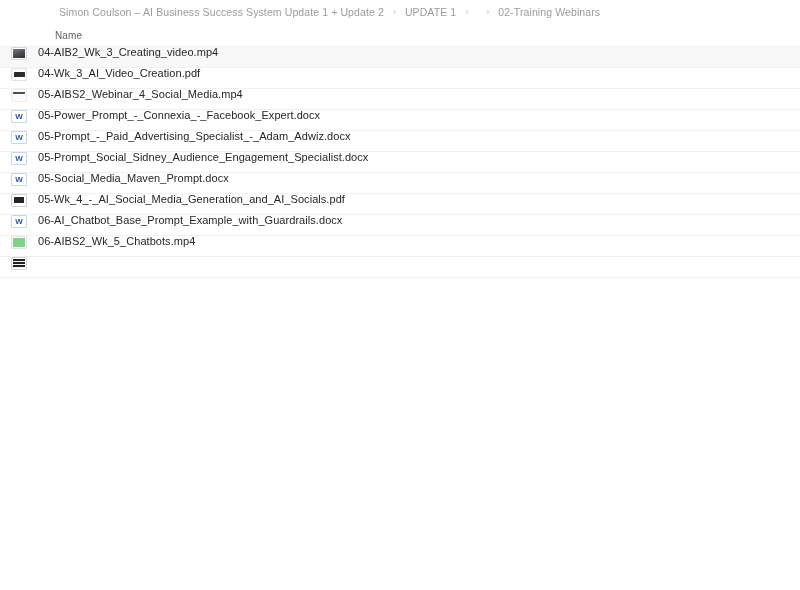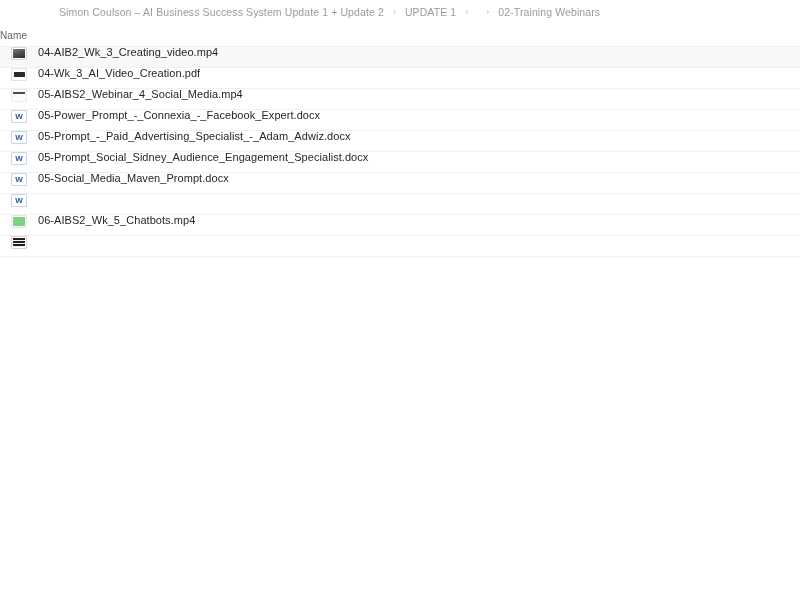--- a/index.html
+++ b/index.html
@@ -39,21 +39,23 @@
     color: #b4b4b7;
     line-height: 1;
     transform: translateY(-0.5px);
   }
 
   
   .col-header {
     height: 21px;
     display: flex;
     align-items: center;
-    background: #ffffff;
+    padding-left: 11px;
+    background: #ffffff;
+    margin-left: 44px;
   }
   .col-header .col-name {
     font-size: 10px;
     color: #5f5f62;
     letter-spacing: 0.01em;
   }
 
   
   .file-list {
     border-top: 1px solid #f1f1f2;
@@ -229,23 +231,28 @@
       </span>
       <span class="file-name">05-Prompt_Social_Sidney_Audience_Engagement_Specialist.docx</span>
     </div>
     <div class="file-row">
       <span class="file-icon ic-word">
         <span class="w-glyph">W</span>
       </span>
       <span class="file-name">05-Social_Media_Maven_Prompt.docx</span>
     </div>
     <div class="file-row">
-      <span class="file-icon ic-word">
-        <span class="w-glyph">W</span>
-      </span>
+      <span class="file-icon ic-screen"></span>
+      <span class="file-name">05-Wk_4_-_AI_Social_Media_Generation_and_AI_Socials.pdf</span>
+    </div>
+    <div class="file-row">
+      <span class="file-icon ic-word">
+        <span class="w-glyph">W</span>
+      </span>
+      <span class="file-name">06-AI_Chatbot_Base_Prompt_Example_with_Guardrails.docx</span>
     </div>
     <div class="file-row">
       <span class="file-icon ic-green"></span>
       <span class="file-name">06-AIBS2_Wk_5_Chatbots.mp4</span>
     </div>
     <div class="file-row">
       <span class="file-icon ic-stripes"></span>
     </div>
   </div>
 

